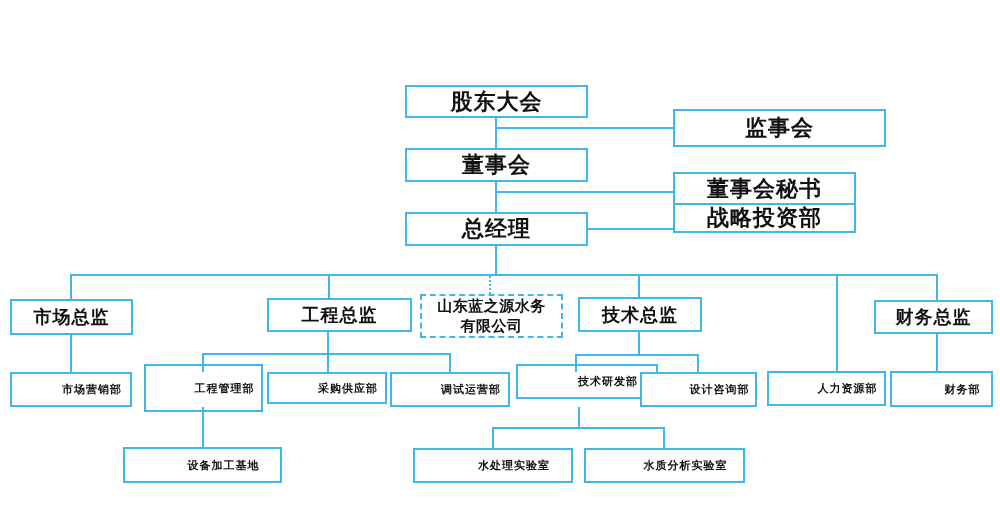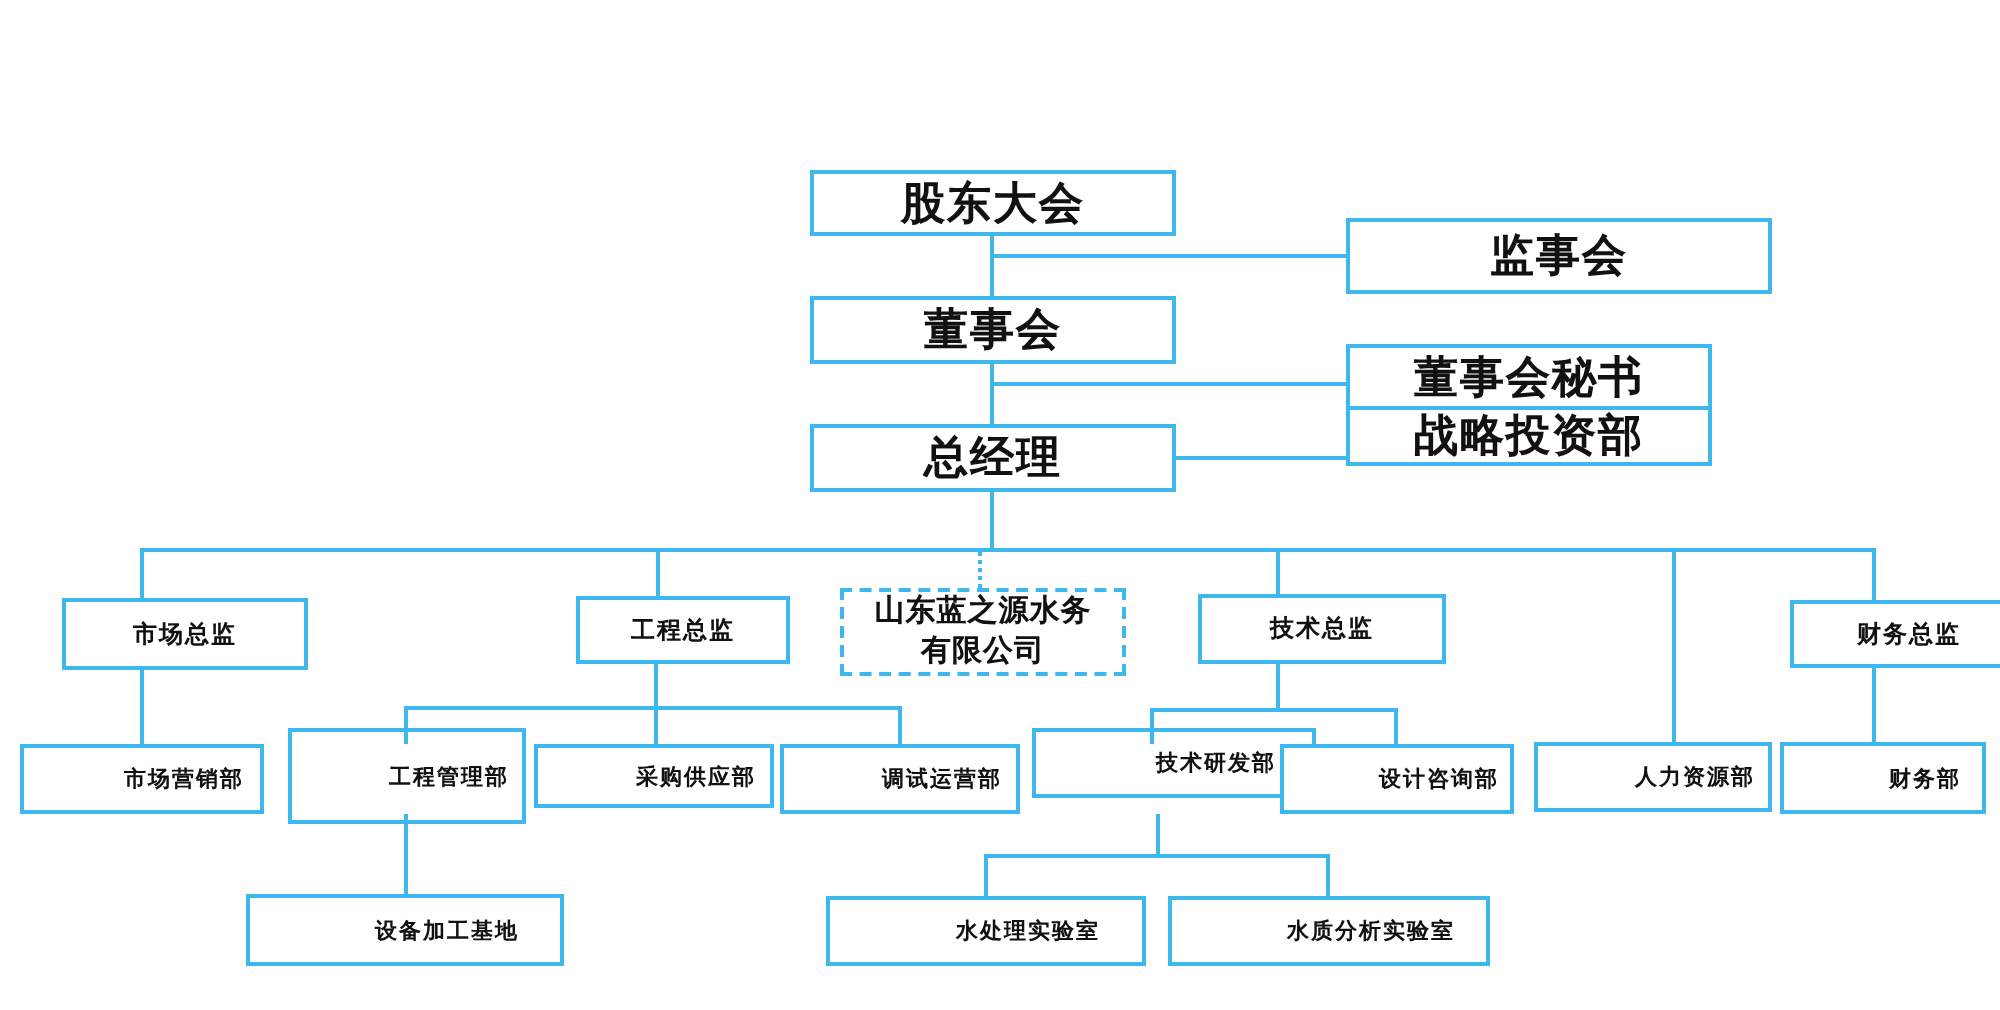--- a/index.html
+++ b/index.html
@@ -19,21 +19,21 @@
     position:absolute;
     box-sizing:border-box;
     border:2px solid var(--line);
     background:var(--bg);
     display:flex;align-items:center;justify-content:center;
     font-weight:700;color:var(--text);
     text-align:center;
     letter-spacing:1px;
   }
   .lvl1{font-size:22px;}
-  .dir{font-size:12px;margin-left:21px;}
+  .dir{font-size:18px;}
   .dept{font-size:11px;padding-left:42px;}
   .dashed{border-style:dashed;font-size:15px;line-height:1.35;letter-spacing:0.5px;}
   .hline,.vline{position:absolute;background:var(--line);}
   .hline{height:2px;}
   .vline{width:2px;}
   .vdotted{
     position:absolute;width:0;
     border-left:2px dotted var(--line);
     background:none;
   }
@@ -50,21 +50,21 @@
   <div class="node lvl1" style="left:405px;top:148px;width:183px;height:34px">董事会</div>
 
   <div class="node lvl1" style="left:405px;top:212px;width:183px;height:34px">总经理</div>
 
   <div class="node lvl1" style="left:673px;top:172px;width:183px;height:33px">董事会秘书</div>
 
   <div class="node lvl1" style="left:673px;top:203px;width:183px;height:30px">战略投资部</div>
 
   <div class="node dir" style="left:10px;top:299px;width:123px;height:36px">市场总监</div>
 
-  <div class="node dir" style="left:267px;top:298px;width:107px;height:34px">工程总监</div>
+  <div class="node dir" style="left:267px;top:298px;width:145px;height:34px">工程总监</div>
 
   <div class="node dashed" style="left:420px;top:294px;width:143px;height:44px">
     <div>
       <div>山东蓝之源水务</div>
       <div>有限公司</div>
     </div>
   </div>
 
   <div class="node dir" style="left:578px;top:297px;width:124px;height:35px">技术总监</div>
 

